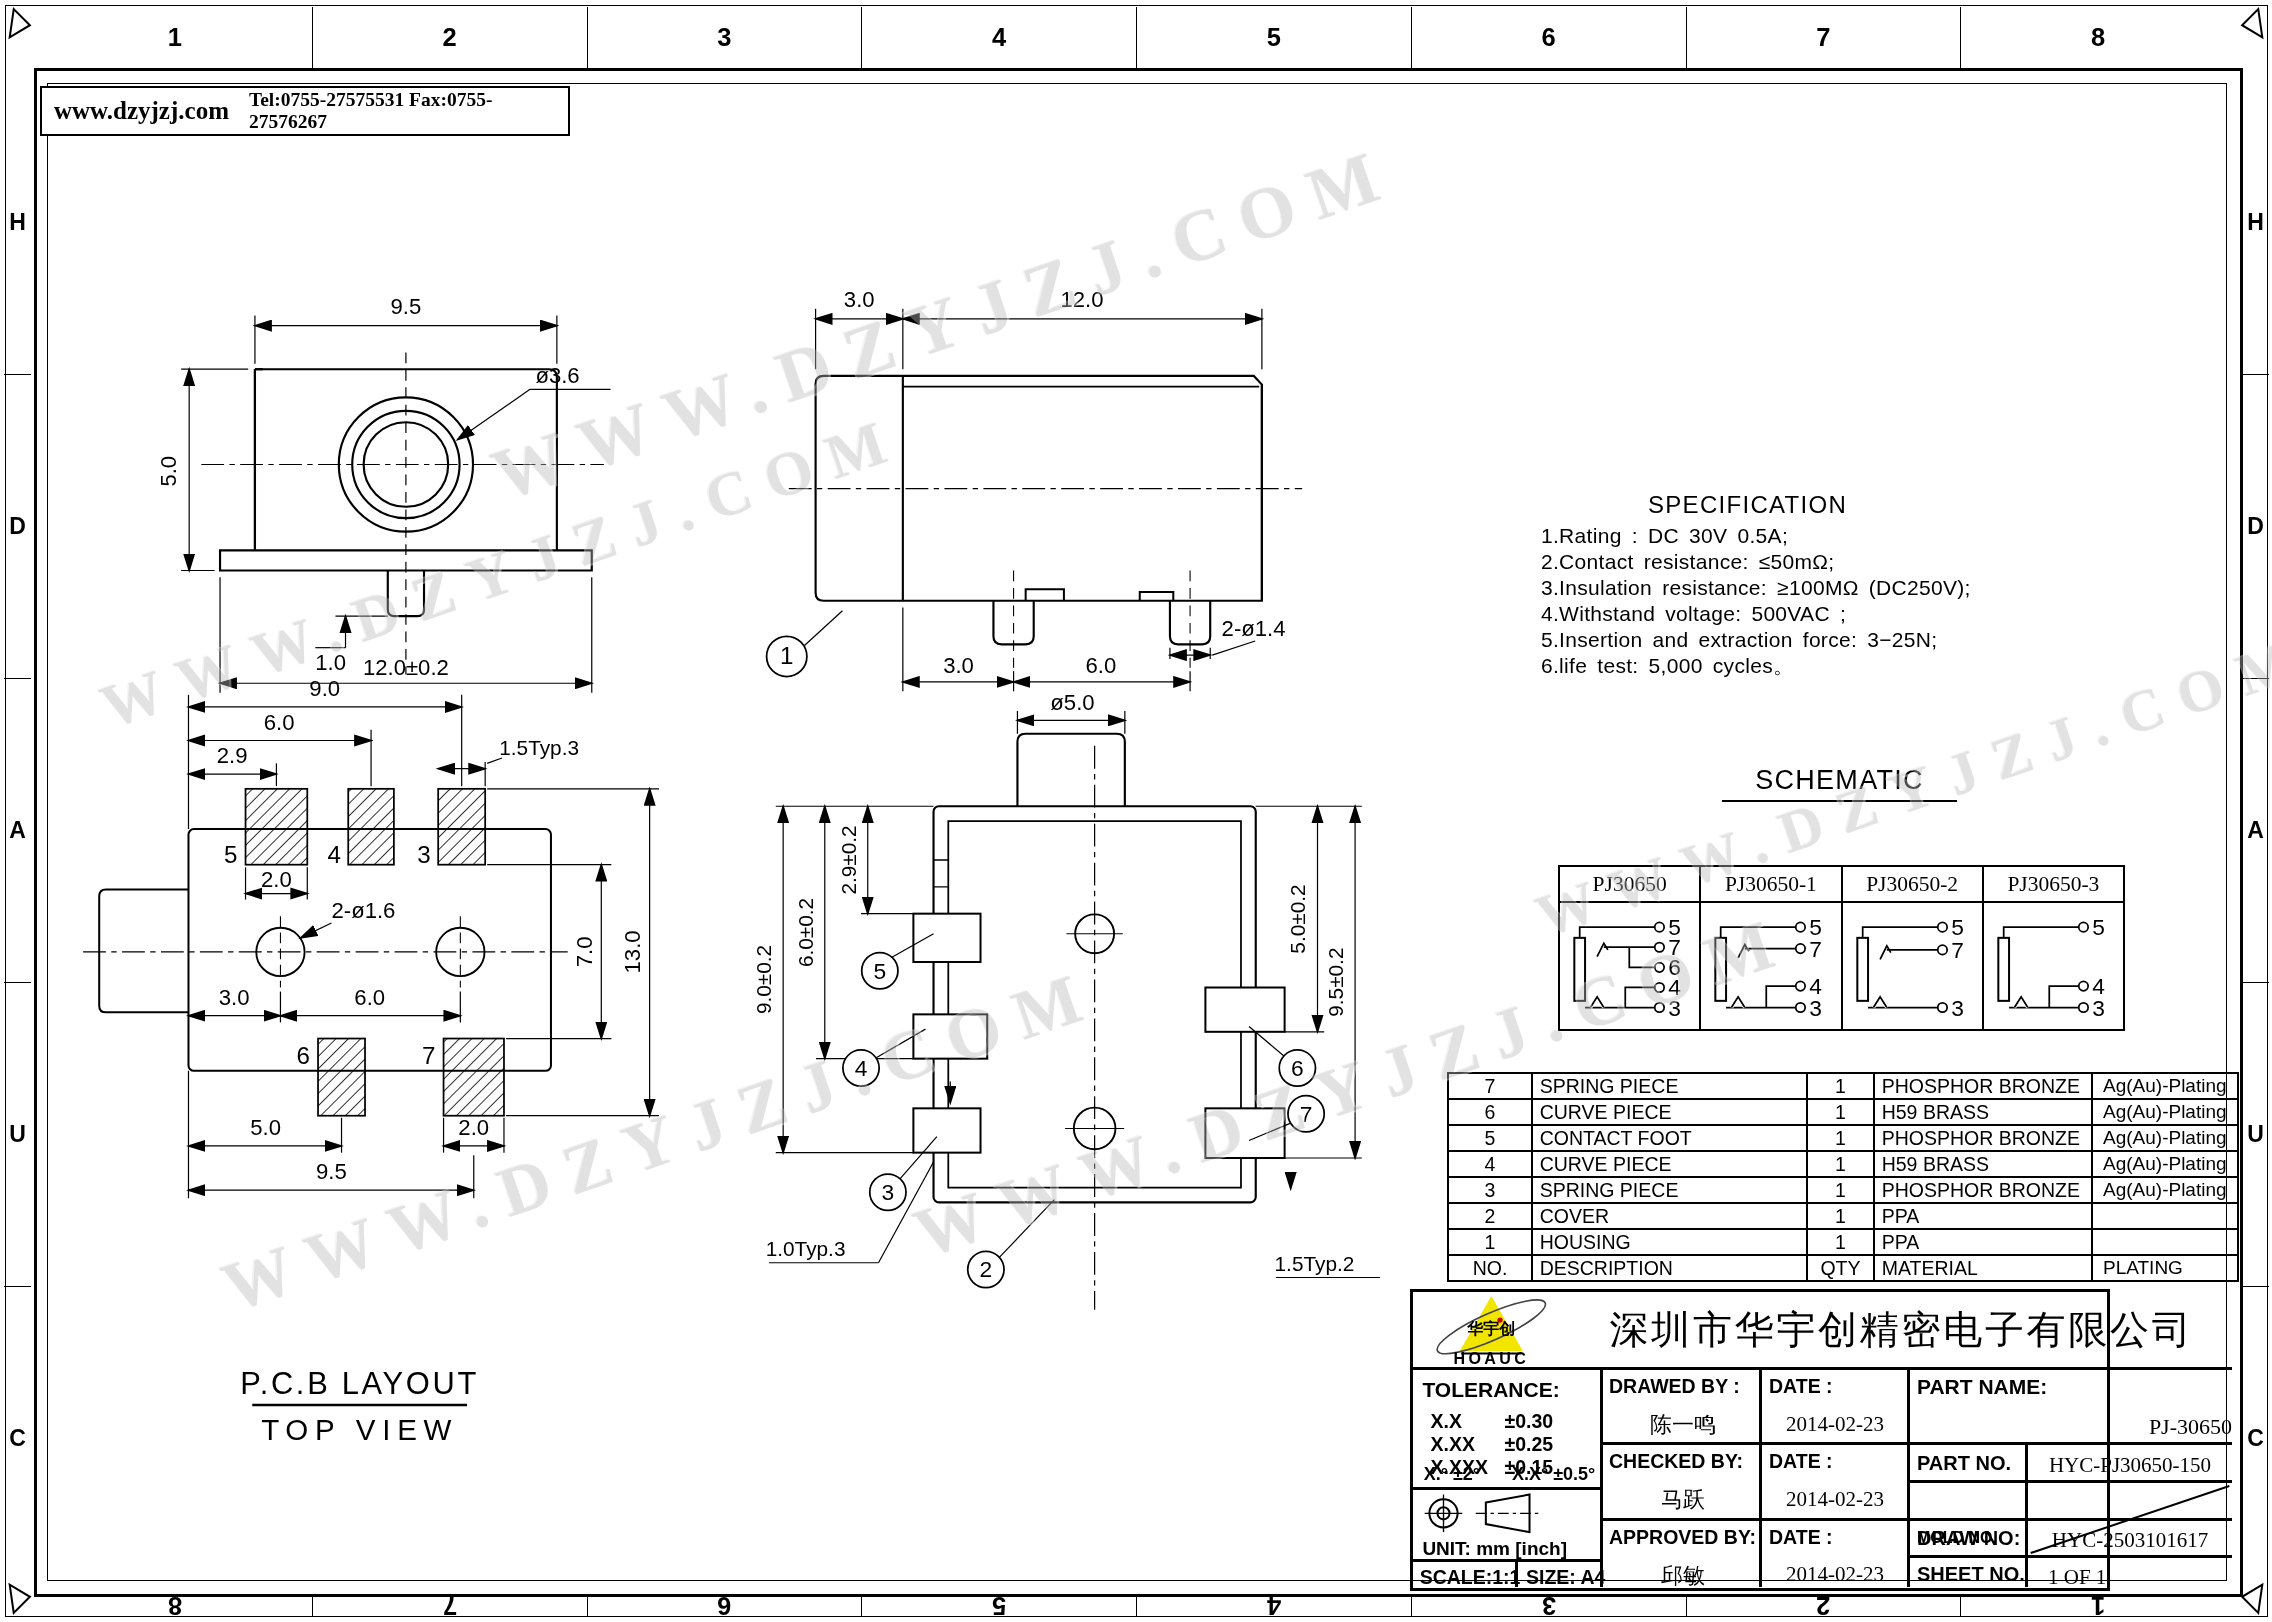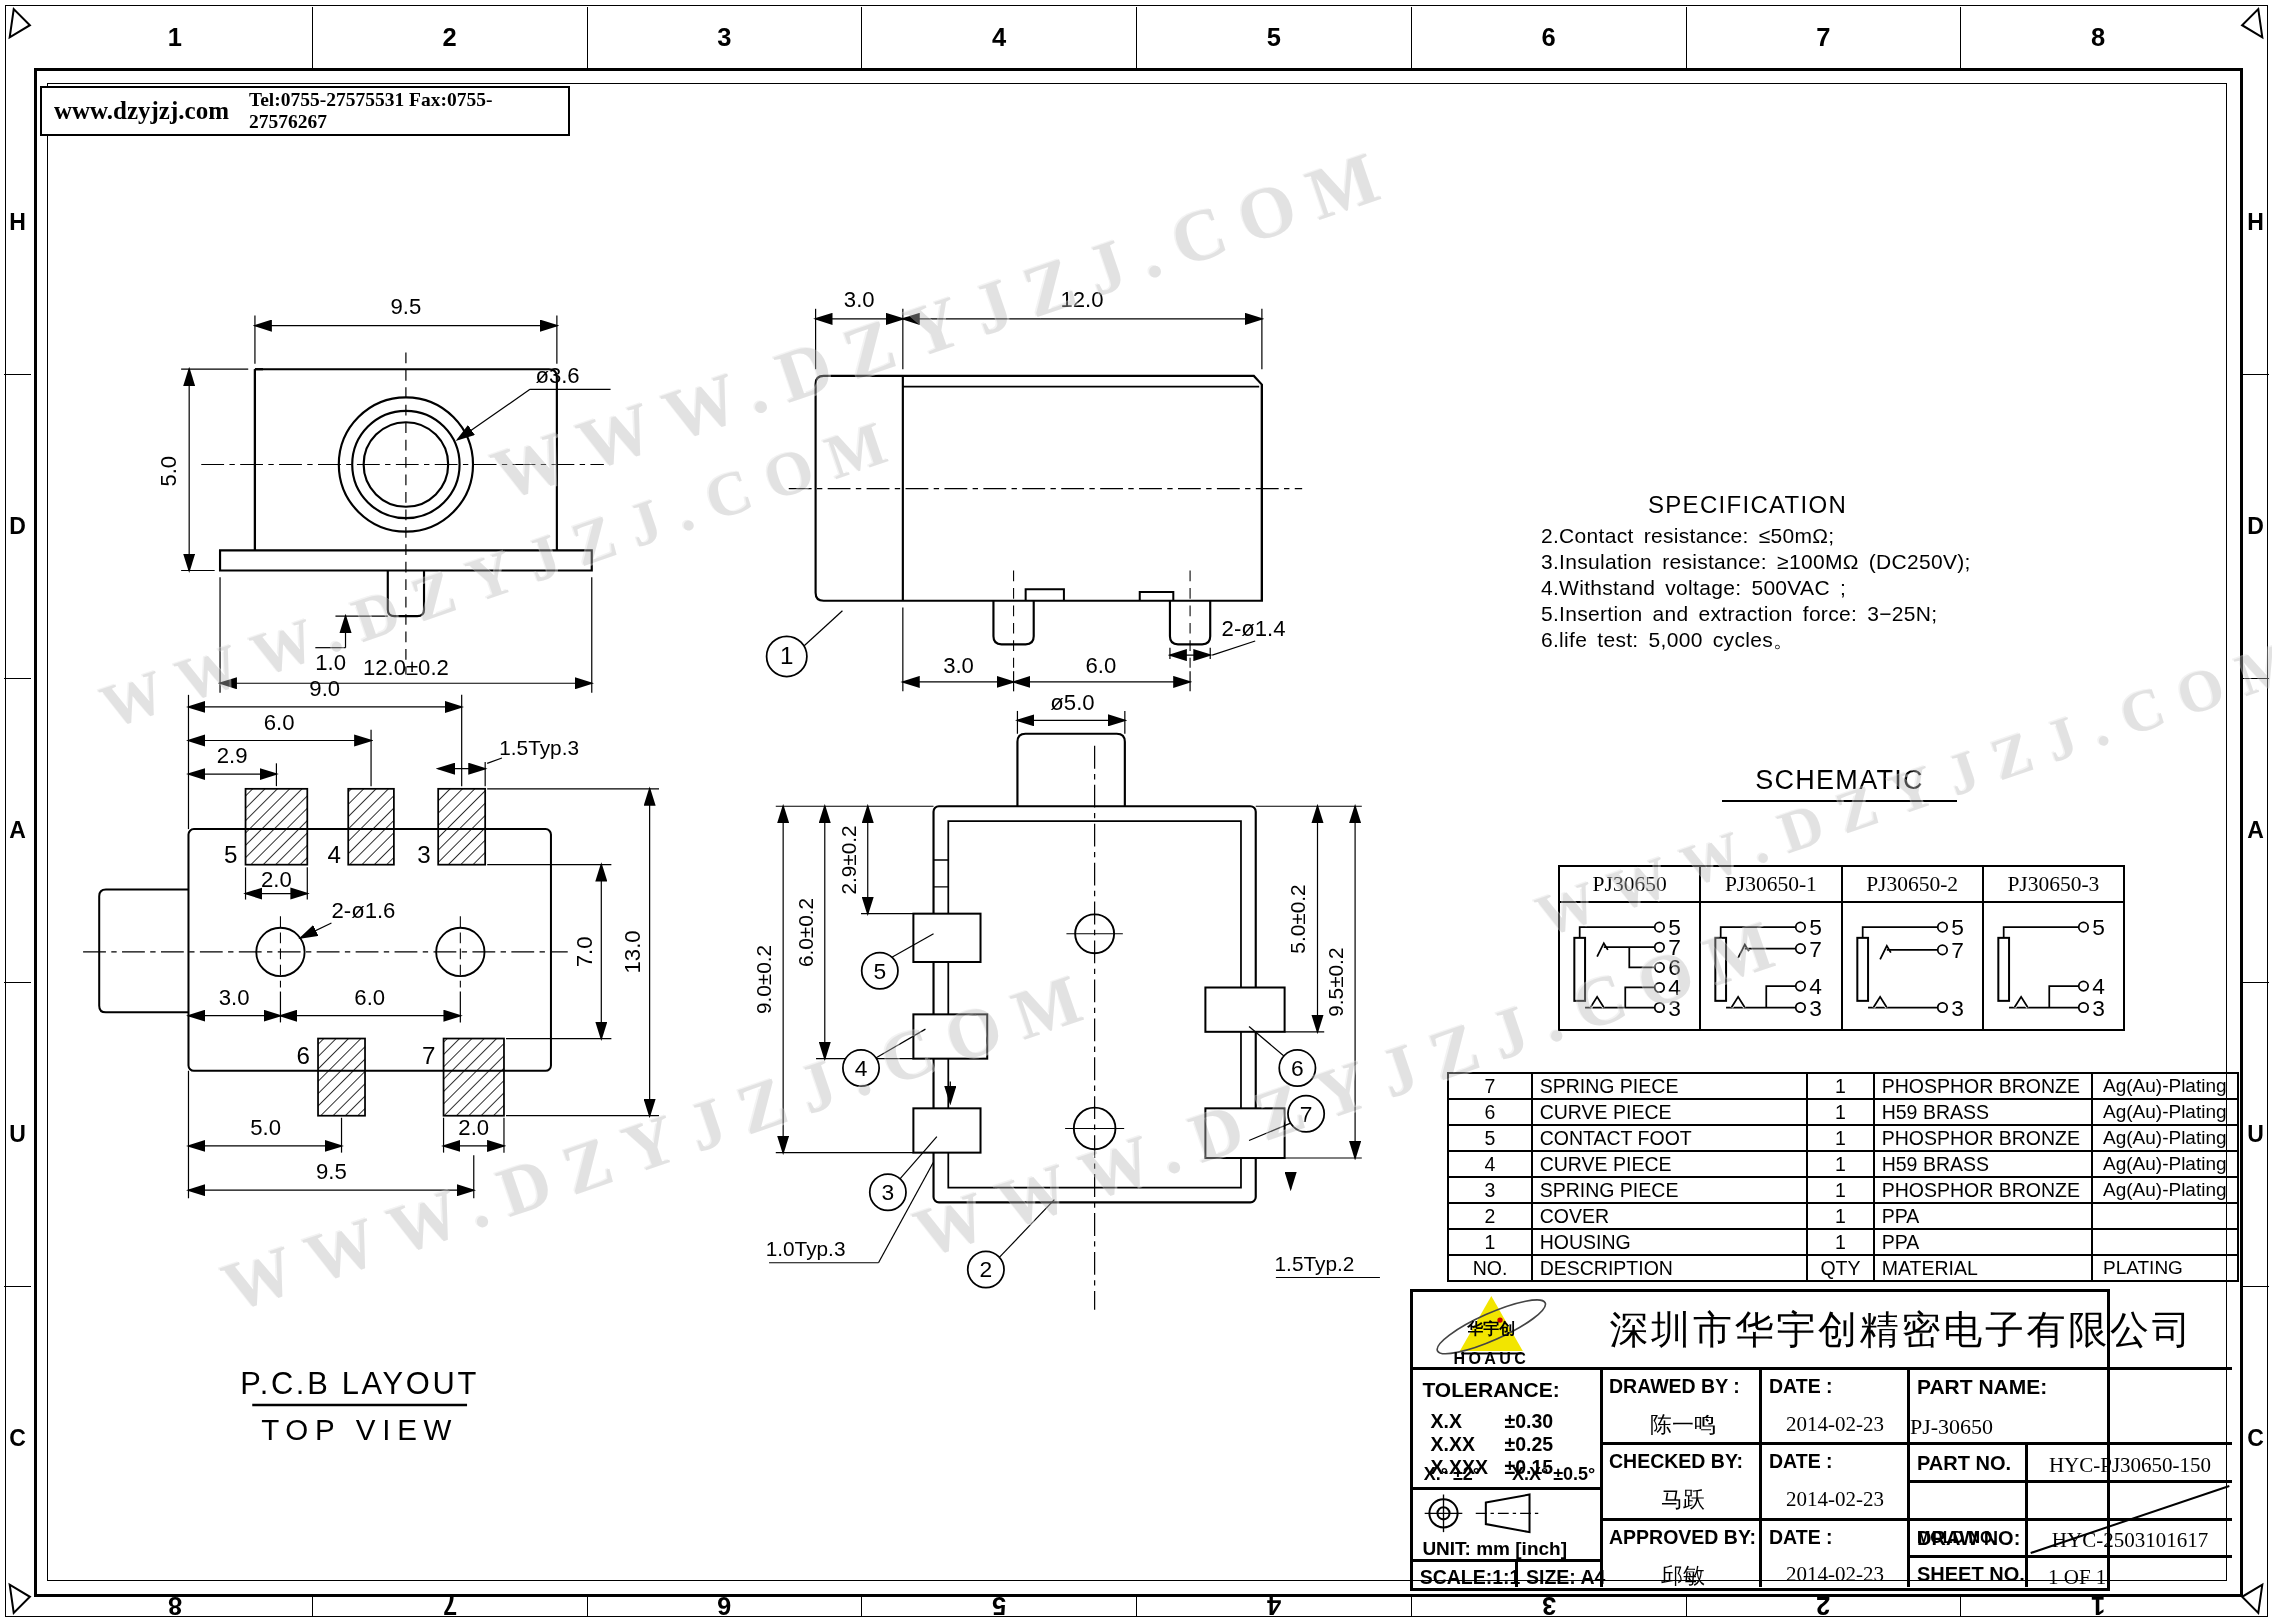--- a/index.html
+++ b/index.html
@@ -415,20 +415,21 @@
     <line x1="185" y1="778" x2="610" y2="778" stroke="#000" stroke-width="1.8" marker-start="url(#pcA)" marker-end="url(#pcA)"></line>
     <text x="398" y="762" font-size="33" text-anchor="middle">9.5</text>
 
     <text x="440" y="1082" font-size="46" text-anchor="middle" letter-spacing="4">P.C.B LAYOUT</text>
     <line x1="280" y1="1098" x2="600" y2="1098" stroke="#000" stroke-width="3.5"></line>
     <text x="440" y="1150" font-size="44" text-anchor="middle" letter-spacing="10">TOP VIEW</text>
   </svg>
 
   <div class="spec">
     <div class="title">SPECIFICATION</div>
+    <div class="item">1.Rating : DC 30V 0.5A;</div>
     <div class="item">2.Contact resistance: ≤50mΩ;</div>
     <div class="item">3.Insulation resistance: ≥100MΩ (DC250V);</div>
     <div class="item">4.Withstand voltage: 500VAC ;</div>
     <div class="item">5.Insertion and extraction force: 3−25N;</div>
     <div class="item">6.life test: 5,000 cycles。</div>
   </div>
 
   <div class="schem-title">SCHEMATIC</div>
   <div class="schem">
 
@@ -639,21 +640,21 @@
     <div class="t lblb" style="left:196px;top:234px;">APPROVED BY:</div>
     <div class="t serif" style="left:195px;top:269px;width:150px;text-align:center;font-size:22px;">邱敏</div>
     <div class="t lblb" style="left:356px;top:83px;">DATE :</div>
     <div class="t serif" style="left:353px;top:120px;width:138px;text-align:center;font-size:21px;">2014-02-23</div>
     <div class="t lblb" style="left:356px;top:158px;">DATE :</div>
     <div class="t serif" style="left:353px;top:195px;width:138px;text-align:center;font-size:21px;">2014-02-23</div>
     <div class="t lblb" style="left:356px;top:234px;">DATE :</div>
     <div class="t serif" style="left:353px;top:270px;width:138px;text-align:center;font-size:21px;">2014-02-23</div>
 
     <div class="t lblb" style="left:504px;top:83px;font-size:21px;">PART NAME:</div>
-    <div class="t serif" style="left:497px;top:122px;width:322px;text-align:left;font-size:22px;">PJ-30650</div>
+    <div class="t serif" style="left:497px;top:122px;width:322px;text-align:right;font-size:22px;">PJ-30650</div>
     <div class="t lblb" style="left:504px;top:160px;font-size:20px;">PART NO.</div>
     <div class="t serif" style="left:615px;top:161px;width:204px;text-align:center;font-size:21px;">HYC-PJ30650-150</div>
     <div class="t lblb" style="left:504px;top:197px;font-size:16px;margin-top:40px;">MOLD NO.</div>
     <svg class="abs" style="left:615px;top:191px;" width="204" height="73" viewBox="0 0 304 108">
       <line x1="4" y1="104" x2="300" y2="4" stroke="#000" stroke-width="3"></line>
     </svg>
     <div class="t lblb" style="left:504px;top:235px;font-size:20px;">DRAW NO:</div>
     <div class="t serif" style="left:615px;top:236px;width:204px;text-align:center;font-size:21px;">HYC-2503101617</div>
     <div class="t lblb" style="left:504px;top:271px;font-size:20px;">SHEET NO.</div>
     <div class="t serif" style="left:635px;top:273px;font-size:21px;">1 OF 1</div>

